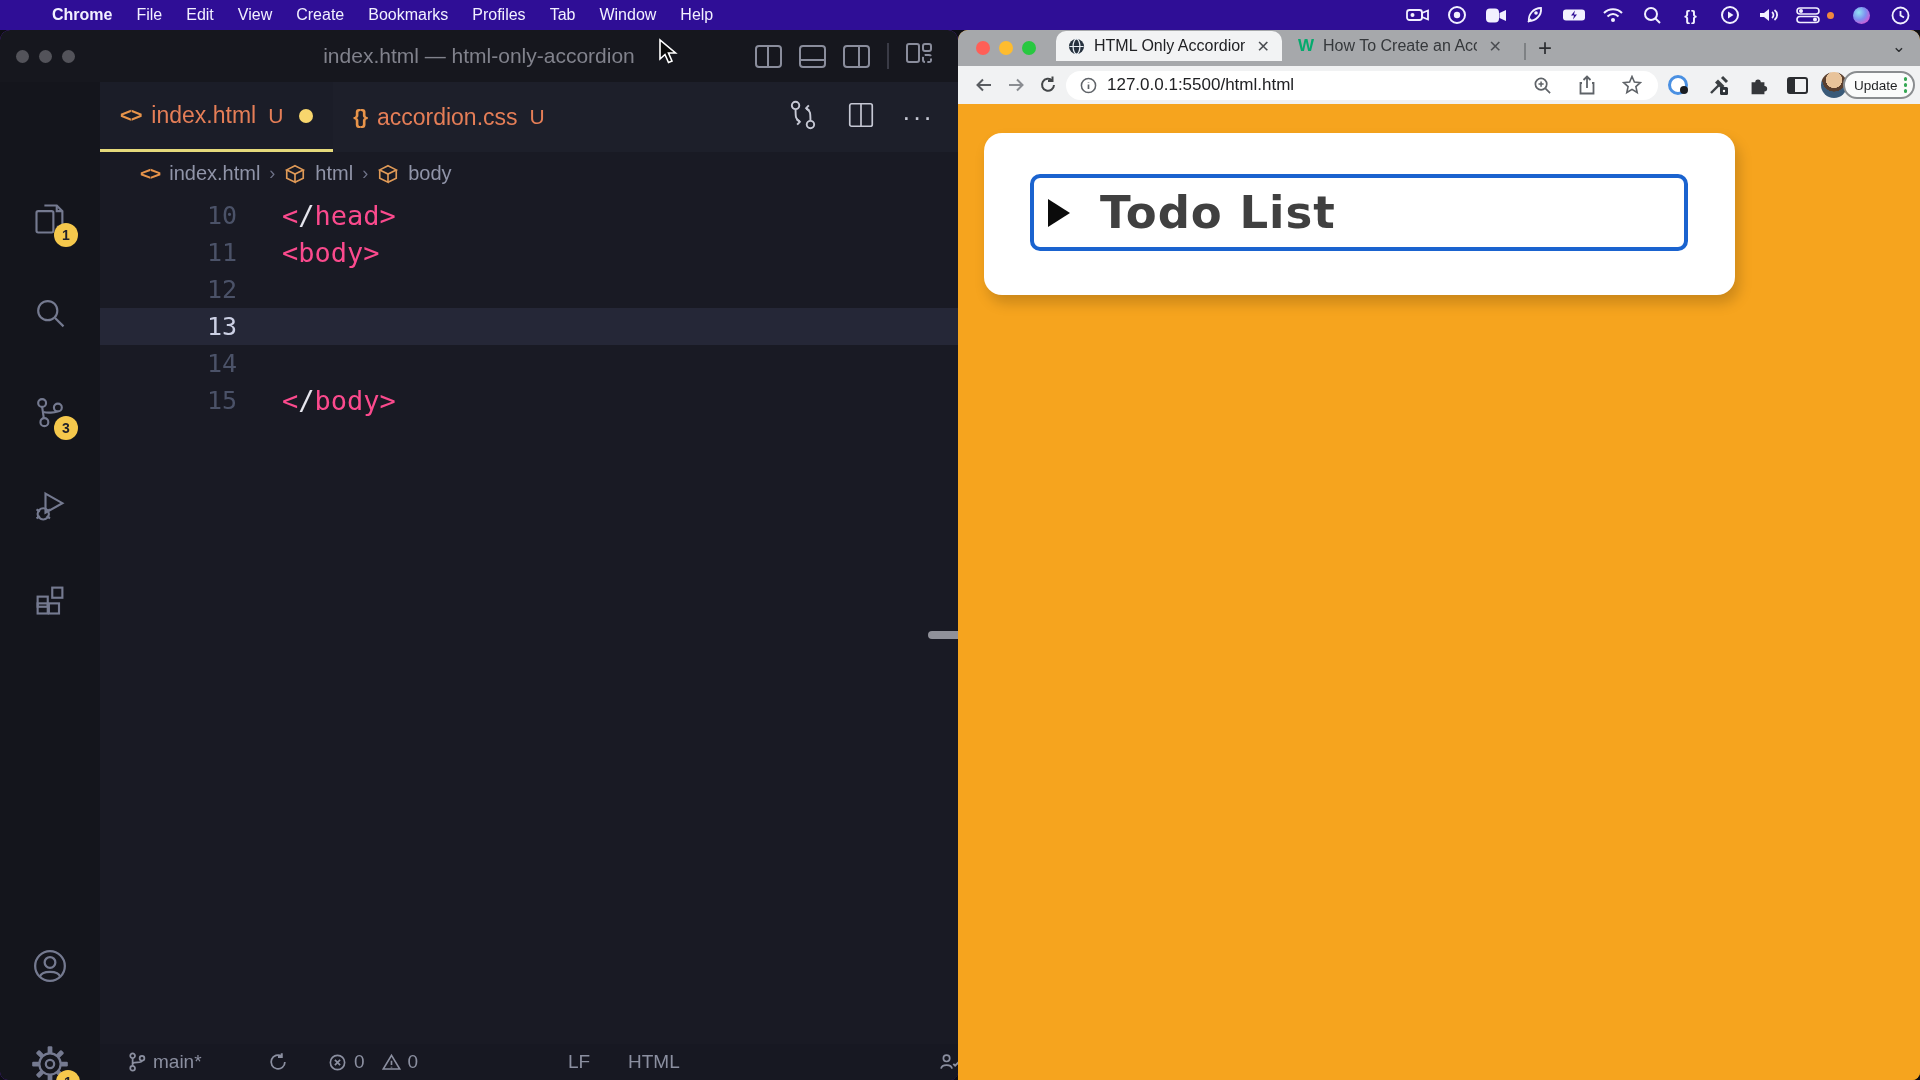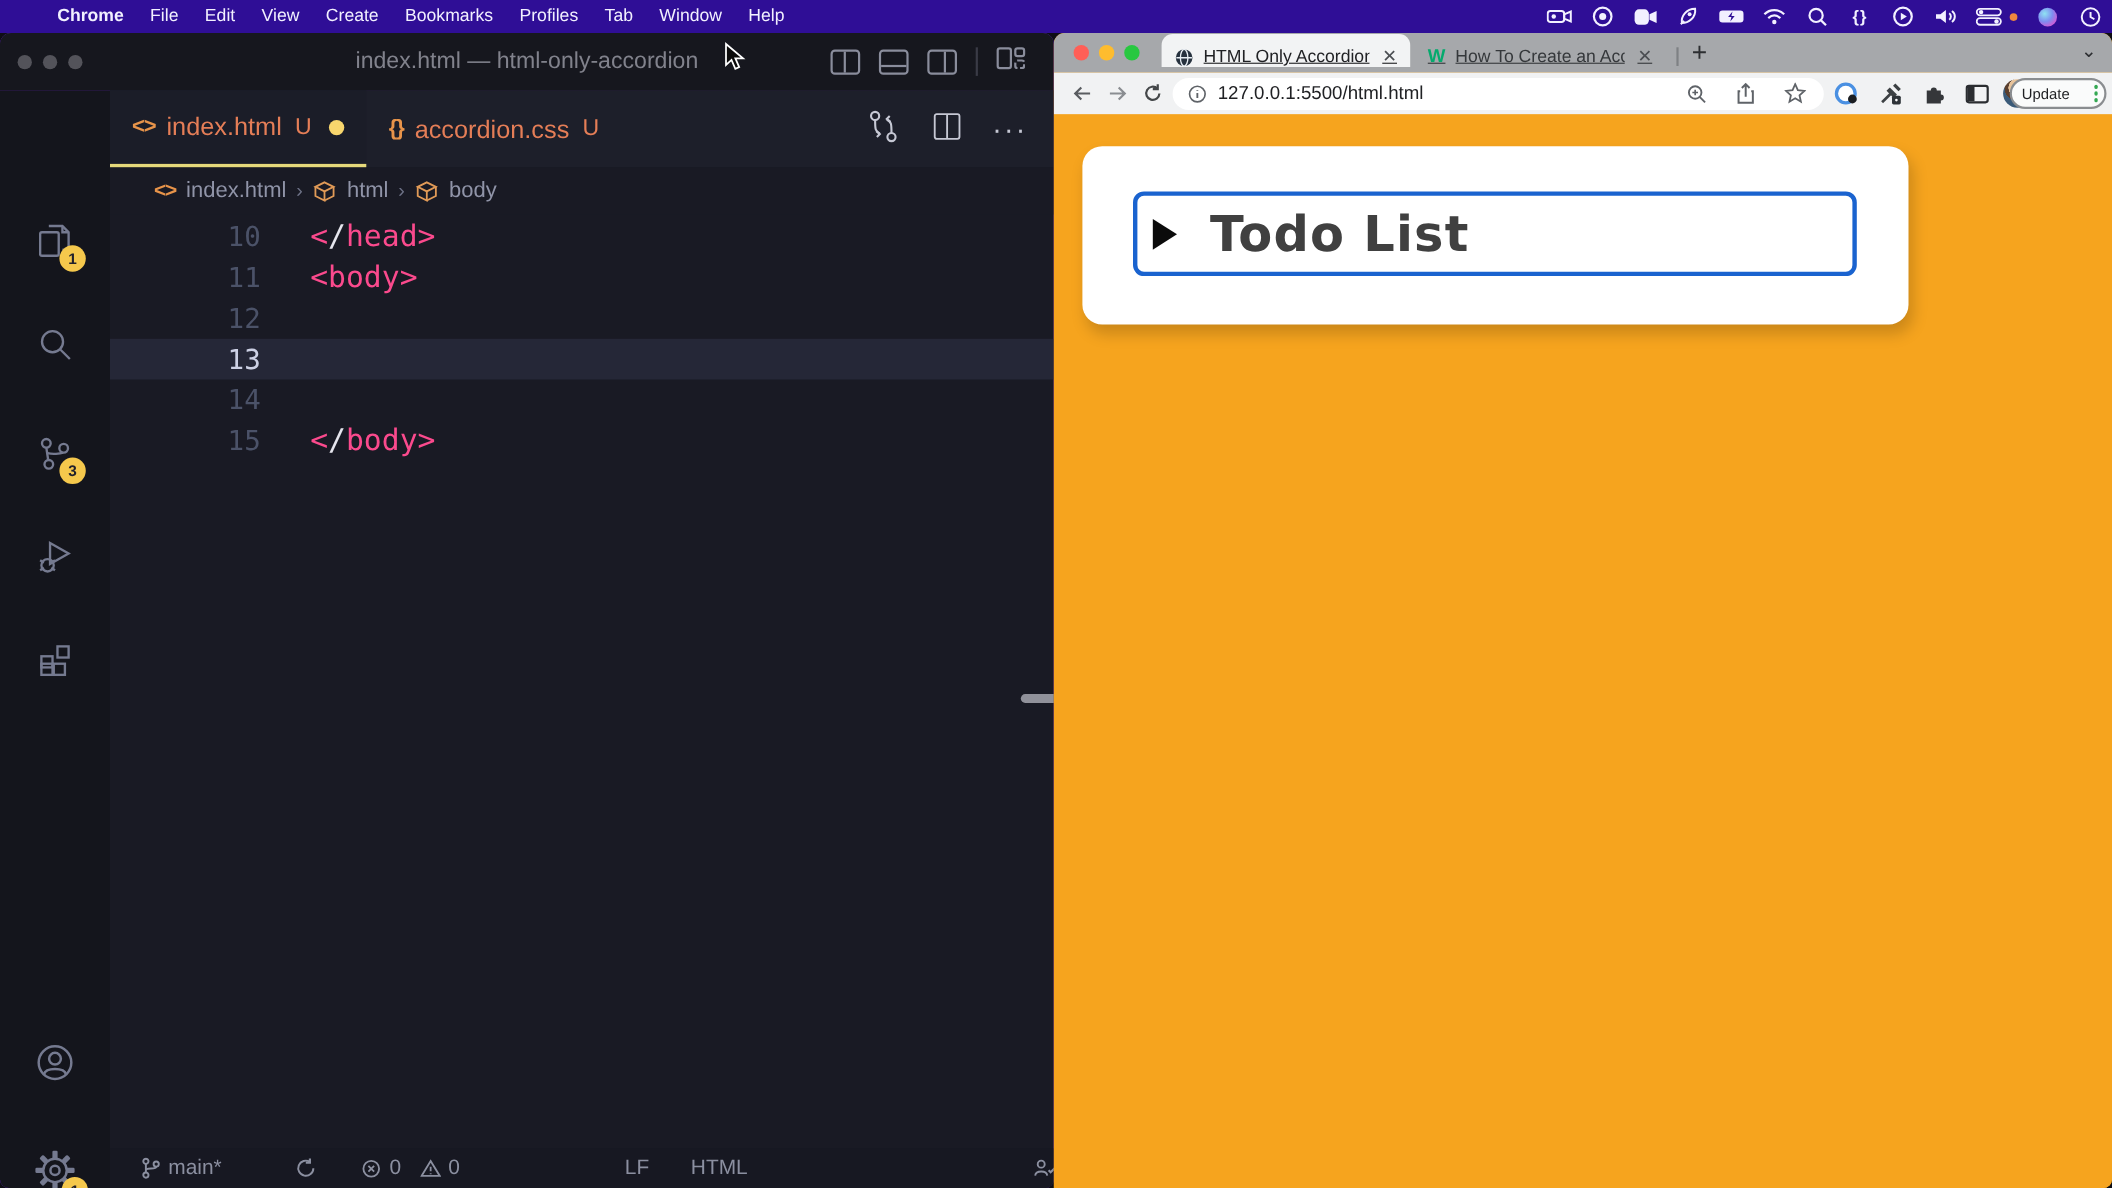--- a/index.html
+++ b/index.html
@@ -82,21 +82,21 @@
 
   
   .statusbar{height:36px;background:#171822;position:relative;color:#8b8fa0;font-size:19px;}
   .sb-item{display:flex;align-items:center;gap:7px;position:absolute;top:0;height:36px;}
   .statusbar svg{stroke:#8b8fa0;fill:none;stroke-width:1.4;}
 
   
   .tabstrip{height:36px;background:#a6a8ab;position:relative;}
   .ch-lights{position:absolute;left:18px;top:11px;display:flex;gap:9px;}
   .ch-light{width:14px;height:14px;border-radius:50%;}
-  .ch-tab{position:absolute;top:1px;height:30px;display:flex;align-items:flex-end;font-size:16px;color:#202124;text-decoration:underline;}
+  .ch-tab{position:absolute;top:1px;height:30px;display:flex;align-items:center;font-size:16px;color:#202124;}
   .ch-tab.active{background:#f2f3f4;border-radius:10px 10px 0 0;}
   .ch-tab .ttl{flex:1;overflow:hidden;white-space:nowrap;}
   .ch-close{color:#4b4e52;font-size:16px;margin:0 12px;}
   .w3-ico{color:#04aa6d;font-weight:bold;font-size:17px;margin:0 9px 0 10px;}
   .glb{margin:0 9px 0 12px;display:flex;}
   .tab-sep{position:absolute;top:13px;width:1.5px;height:17px;background:#7e8184;}
   .newtab{position:absolute;top:4px;font-size:24px;color:#2c2e31;font-weight:300;}
   .strip-chev{position:absolute;right:14px;top:6px;font-size:17px;color:#2c2e31;}
 
   .toolbar{height:38px;background:#f1f2f3;position:relative;}
@@ -104,21 +104,21 @@
   .omnibox{position:absolute;left:108px;top:4.5px;width:592px;height:29px;background:#ffffff;border-radius:15px;
     display:flex;align-items:center;color:#202124;font-size:17px;}
   .omni-ic{display:flex;align-items:center;justify-content:center;flex:none;}
   .ext-badge{position:absolute;right:-3px;bottom:-2px;width:8px;height:8px;background:#2e3338;border-radius:2px;}
   .blue-ring{width:20px;height:20px;border-radius:50%;border:3px solid #4a90e2;background:#fff;position:relative;}
   .panel-ic{width:21px;height:17px;border:2.6px solid #2b2d30;border-radius:3px;position:relative;}
   .panel-ic::after{content:"";position:absolute;left:0;top:0;bottom:0;width:6px;background:#2b2d30;}
   .avatar{width:26px;height:26px;border-radius:50%;
     background:radial-gradient(circle at 50% 30%,#e8c39a 0 36%,#5a3f2e 37% 52%,#3a5a78 53%);}
   .update-pill{position:absolute;right:5px;top:5px;height:28px;border:2px solid #8a8d90;border-radius:15px;
-    display:flex;align-items:center;padding:0 6px 0 9px;font-size:13.5px;color:#1f2023;background:#fafbfb;gap:22px;}
+    display:flex;align-items:center;padding:0 6px 0 9px;font-size:13.5px;color:#1f2023;background:#fafbfb;gap:6px;}
   .gdots{display:flex;flex-direction:column;gap:2.5px;}
   .gdots i{width:3.5px;height:3.5px;border-radius:50%;background:#34a853;}
 
   .page{position:absolute;left:0;top:74px;width:962px;height:976px;background:#f6a41e;}
   .card{position:absolute;left:26px;top:29px;width:751px;height:162px;background:#ffffff;border-radius:18px;
     box-shadow:4px 8px 14px rgba(0,0,0,0.18);}
   .accordion{position:absolute;left:46px;top:41px;width:658px;height:77px;border:4px solid #1a63cf;border-radius:10px;
     background:#fff;display:flex;align-items:center;padding-left:14px;}
   .acc-marker{width:0;height:0;border-top:14px solid transparent;border-bottom:14px solid transparent;
     border-left:22px solid #0b0b0b;flex:none;}

